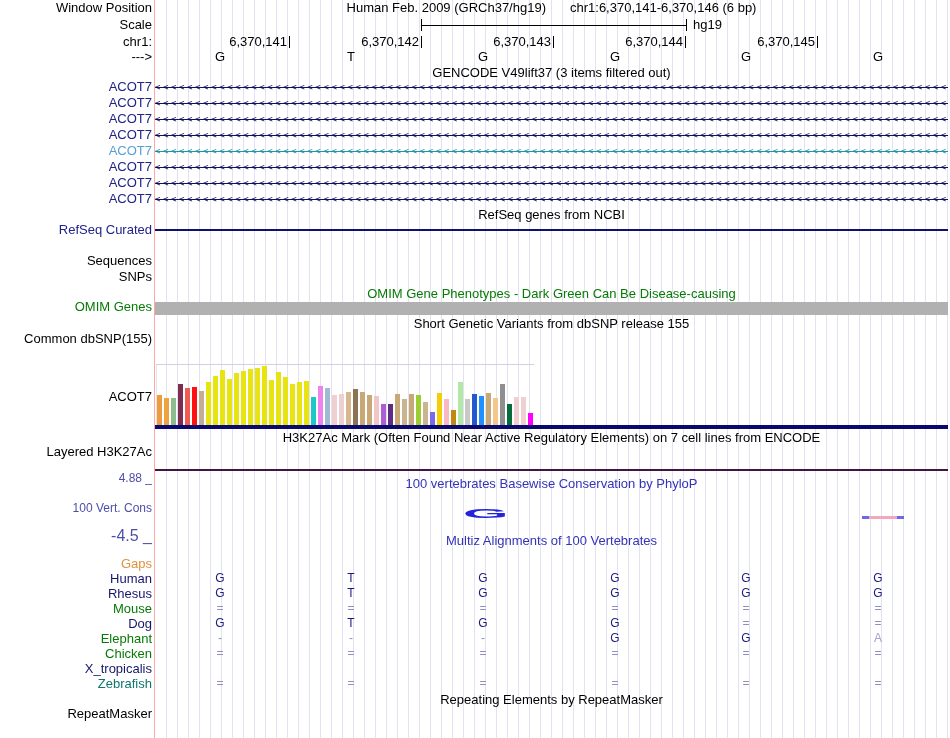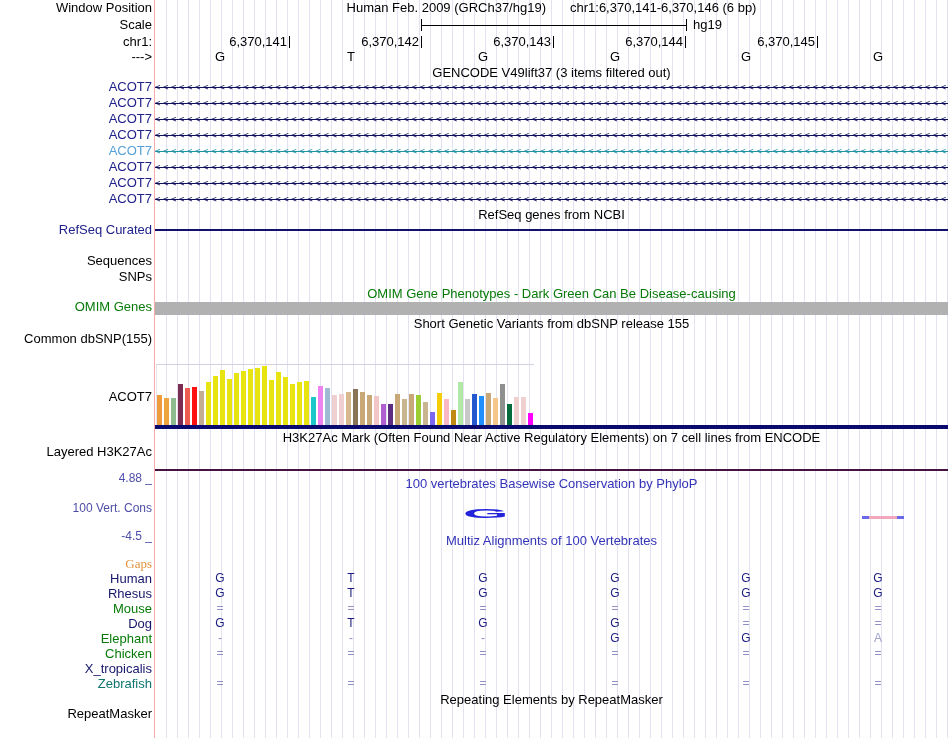--- a/index.html
+++ b/index.html
@@ -135,21 +135,21 @@
 
   <div class="ttl" style="top:430px;">H3K27Ac Mark (Often Found Near Active Regulatory Elements) on 7 cell lines from ENCODE</div>
   <div class="lbl" style="top:444px;">Layered H3K27Ac</div>
   <div class="hline" style="top:469px;height:2px;background:#431343;"></div>
 
   <div class="lbl consblue" style="top:470px;font-size:12px;">4.88 _</div>
   <div class="ttl blue" style="top:476px;">100 vertebrates Basewise Conservation by PhyloP</div>
   <div class="lbl consblue" style="top:500px;font-size:12px;">100 Vert. Cons</div>
   <div id="consG" class="abs"><span>G</span></div>
   <div id="consNeg" class="abs"></div>
-  <div class="lbl consblue" style="top:528px;font-size:12px;">-4.5 _</div>
+  <div class="lbl consblue" style="top:528px;font-size:16px;">-4.5 _</div>
 
   <div class="ttl blue" style="top:533px;">Multiz Alignments of 100 Vertebrates</div>
   <div id="multiz"></div>
 
   <div class="ttl" style="top:692px;">Repeating Elements by RepeatMasker</div>
   <div class="lbl" style="top:706px;">RepeatMasker</div>
 
 <div class="num" style="left: 192px; width: 95px; top: 35px;">6,370,141</div>
     <div class="tick" style="left: 289px; top: 36px; height: 12px;"></div>
     <div class="num" style="left: 324px; width: 95px; top: 35px;">6,370,142</div>
@@ -199,21 +199,21 @@
     <div class="generow" style="top: 175px;">
       <div class="intline" style="background: rgb(17, 17, 94);"></div>
       <div class="chev" style="color: rgb(17, 17, 94);">&lt;&lt;&lt;&lt;&lt;&lt;&lt;&lt;&lt;&lt;&lt;&lt;&lt;&lt;&lt;&lt;&lt;&lt;&lt;&lt;&lt;&lt;&lt;&lt;&lt;&lt;&lt;&lt;&lt;&lt;&lt;&lt;&lt;&lt;&lt;&lt;&lt;&lt;&lt;&lt;&lt;&lt;&lt;&lt;&lt;&lt;&lt;&lt;&lt;&lt;&lt;&lt;&lt;&lt;&lt;&lt;&lt;&lt;&lt;&lt;&lt;&lt;&lt;&lt;&lt;&lt;&lt;&lt;&lt;&lt;&lt;&lt;&lt;&lt;&lt;&lt;&lt;&lt;&lt;&lt;&lt;&lt;&lt;&lt;&lt;&lt;&lt;&lt;&lt;&lt;&lt;&lt;&lt;&lt;&lt;&lt;&lt;&lt;&lt;&lt;</div>
     </div>
     <div class="lbl" style="top: 175px; color: rgb(33, 33, 139);">ACOT7</div>
     <div class="generow" style="top: 191px;">
       <div class="intline" style="background: rgb(17, 17, 94);"></div>
       <div class="chev" style="color: rgb(17, 17, 94);">&lt;&lt;&lt;&lt;&lt;&lt;&lt;&lt;&lt;&lt;&lt;&lt;&lt;&lt;&lt;&lt;&lt;&lt;&lt;&lt;&lt;&lt;&lt;&lt;&lt;&lt;&lt;&lt;&lt;&lt;&lt;&lt;&lt;&lt;&lt;&lt;&lt;&lt;&lt;&lt;&lt;&lt;&lt;&lt;&lt;&lt;&lt;&lt;&lt;&lt;&lt;&lt;&lt;&lt;&lt;&lt;&lt;&lt;&lt;&lt;&lt;&lt;&lt;&lt;&lt;&lt;&lt;&lt;&lt;&lt;&lt;&lt;&lt;&lt;&lt;&lt;&lt;&lt;&lt;&lt;&lt;&lt;&lt;&lt;&lt;&lt;&lt;&lt;&lt;&lt;&lt;&lt;&lt;&lt;&lt;&lt;&lt;&lt;&lt;&lt;</div>
     </div>
     <div class="lbl" style="top: 191px; color: rgb(33, 33, 139);">ACOT7</div>
-    <div class="lbl" style="top: 556px; color: rgb(224, 146, 60); height: 15px; line-height: 15px; font-family: Liberation Serif, serif;">Gaps</div>
+    <div class="lbl" style="top: 556px; color: rgb(224, 146, 60); height: 15px; line-height: 15px;">Gaps</div>
     <div class="lbl" style="top: 571px; color: rgb(22, 22, 107); height: 15px; line-height: 15px;">Human</div>
     <div class="mzcell" style="left: 210px; top: 571px; color: rgb(27, 27, 128);">G</div>
     <div class="mzcell" style="left: 341px; top: 571px; color: rgb(27, 27, 128);">T</div>
     <div class="mzcell" style="left: 473px; top: 571px; color: rgb(27, 27, 128);">G</div>
     <div class="mzcell" style="left: 605px; top: 571px; color: rgb(27, 27, 128);">G</div>
     <div class="mzcell" style="left: 736px; top: 571px; color: rgb(27, 27, 128);">G</div>
     <div class="mzcell" style="left: 868px; top: 571px; color: rgb(27, 27, 128);">G</div>
     <div class="lbl" style="top: 586px; color: rgb(22, 22, 107); height: 15px; line-height: 15px;">Rhesus</div>
     <div class="mzcell" style="left: 210px; top: 586px; color: rgb(27, 27, 128);">G</div>
     <div class="mzcell" style="left: 341px; top: 586px; color: rgb(27, 27, 128);">T</div>

